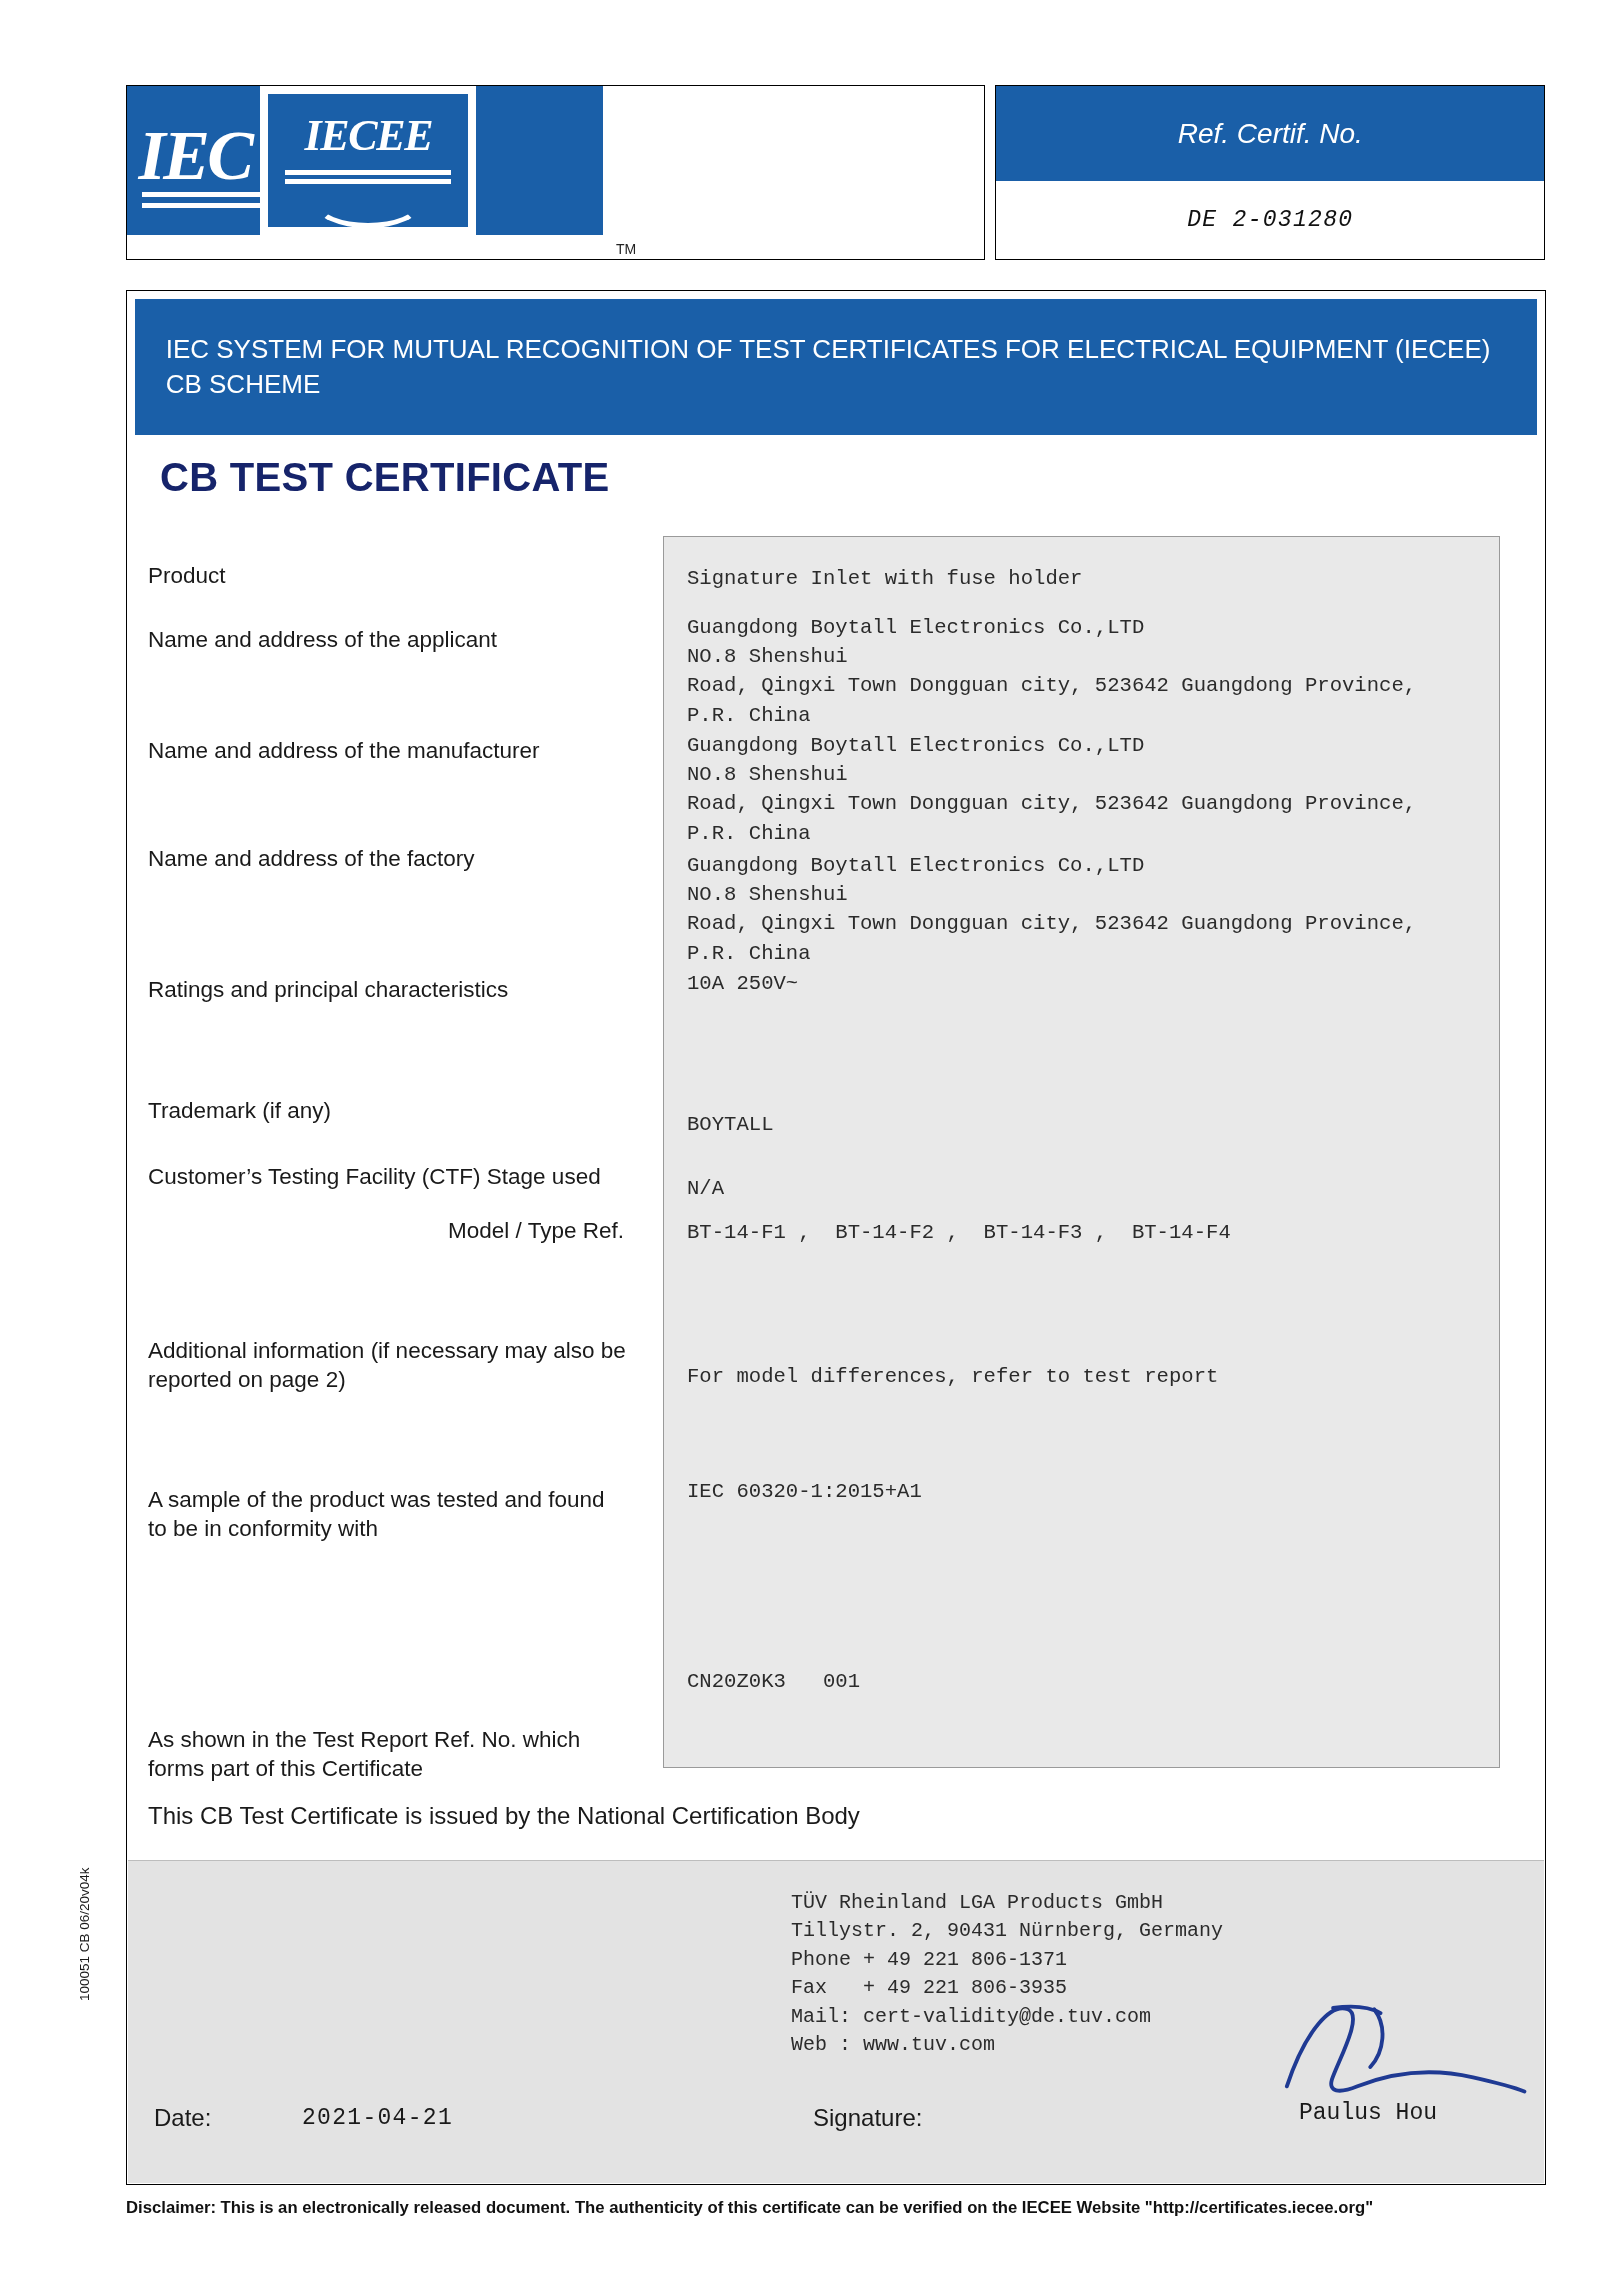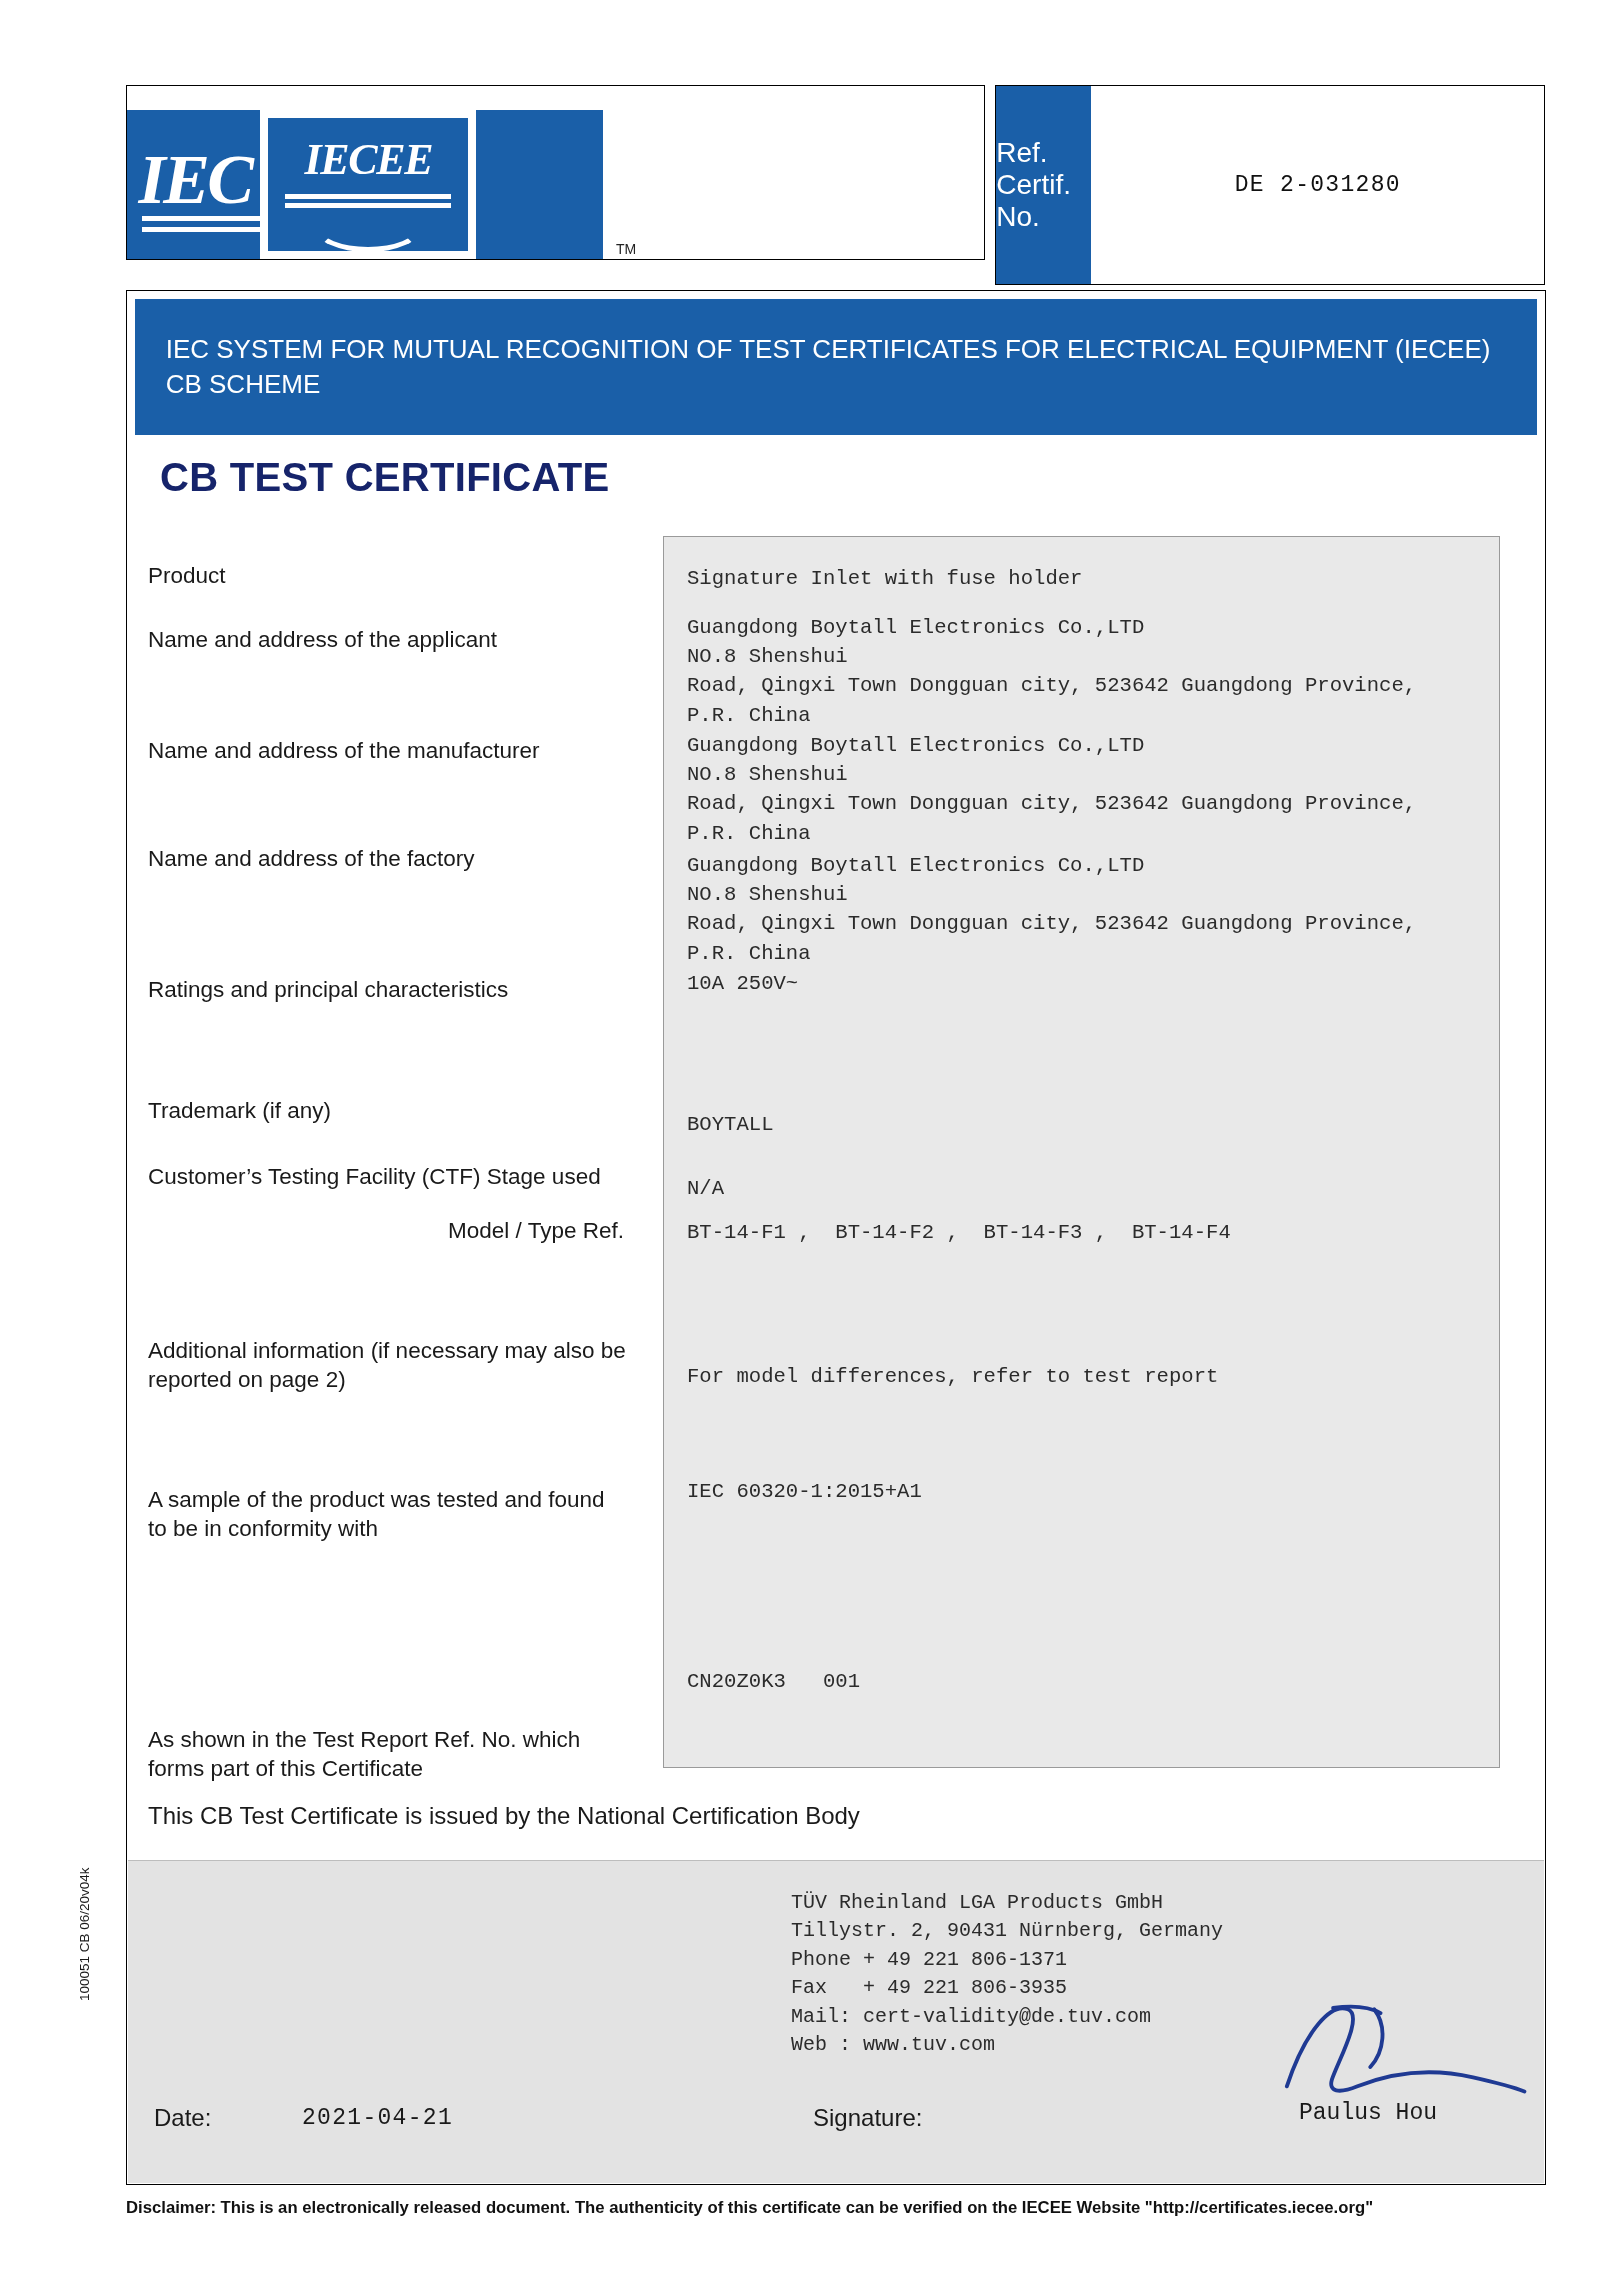--- a/index.html
+++ b/index.html
@@ -32,21 +32,21 @@
     height: 175px;
     display: flex;
   }
   .logo-box {
     width: 859px;
     height: 175px;
     border: 1.9px solid #000;
     box-sizing: border-box;
     background: #ffffff;
     display: flex;
-    align-items: flex-end;
+    align-items: flex-start;
   }
   .logo-blue {
     width: 476px;
     background: #1a5fa8;
     display: flex;
     align-items: center;
     padding-left: 11.6px;
     box-sizing: border-box;
     position: relative;
   }
@@ -133,25 +133,26 @@
     position: absolute;
     left: 490px;
     bottom: 2.6px;
     font-size: 14px;
     color: #222;
   }
 
   .ref-box {
     margin-left: 10.3px;
     width: 550px;
-    height: 200px;
+    height: 175px;
     border: 1.9px solid #000;
     box-sizing: border-box;
     display: flex;
-    flex-direction: row;
+    flex-direction: column;
+    font-style: italic;
   }
   .ref-title {
     flex: 0 0 95px;
     background: #1a5fa8;
     color: #ffffff;
     display: flex;
     align-items: center;
     justify-content: center;
     font-size: 28px;
   }

